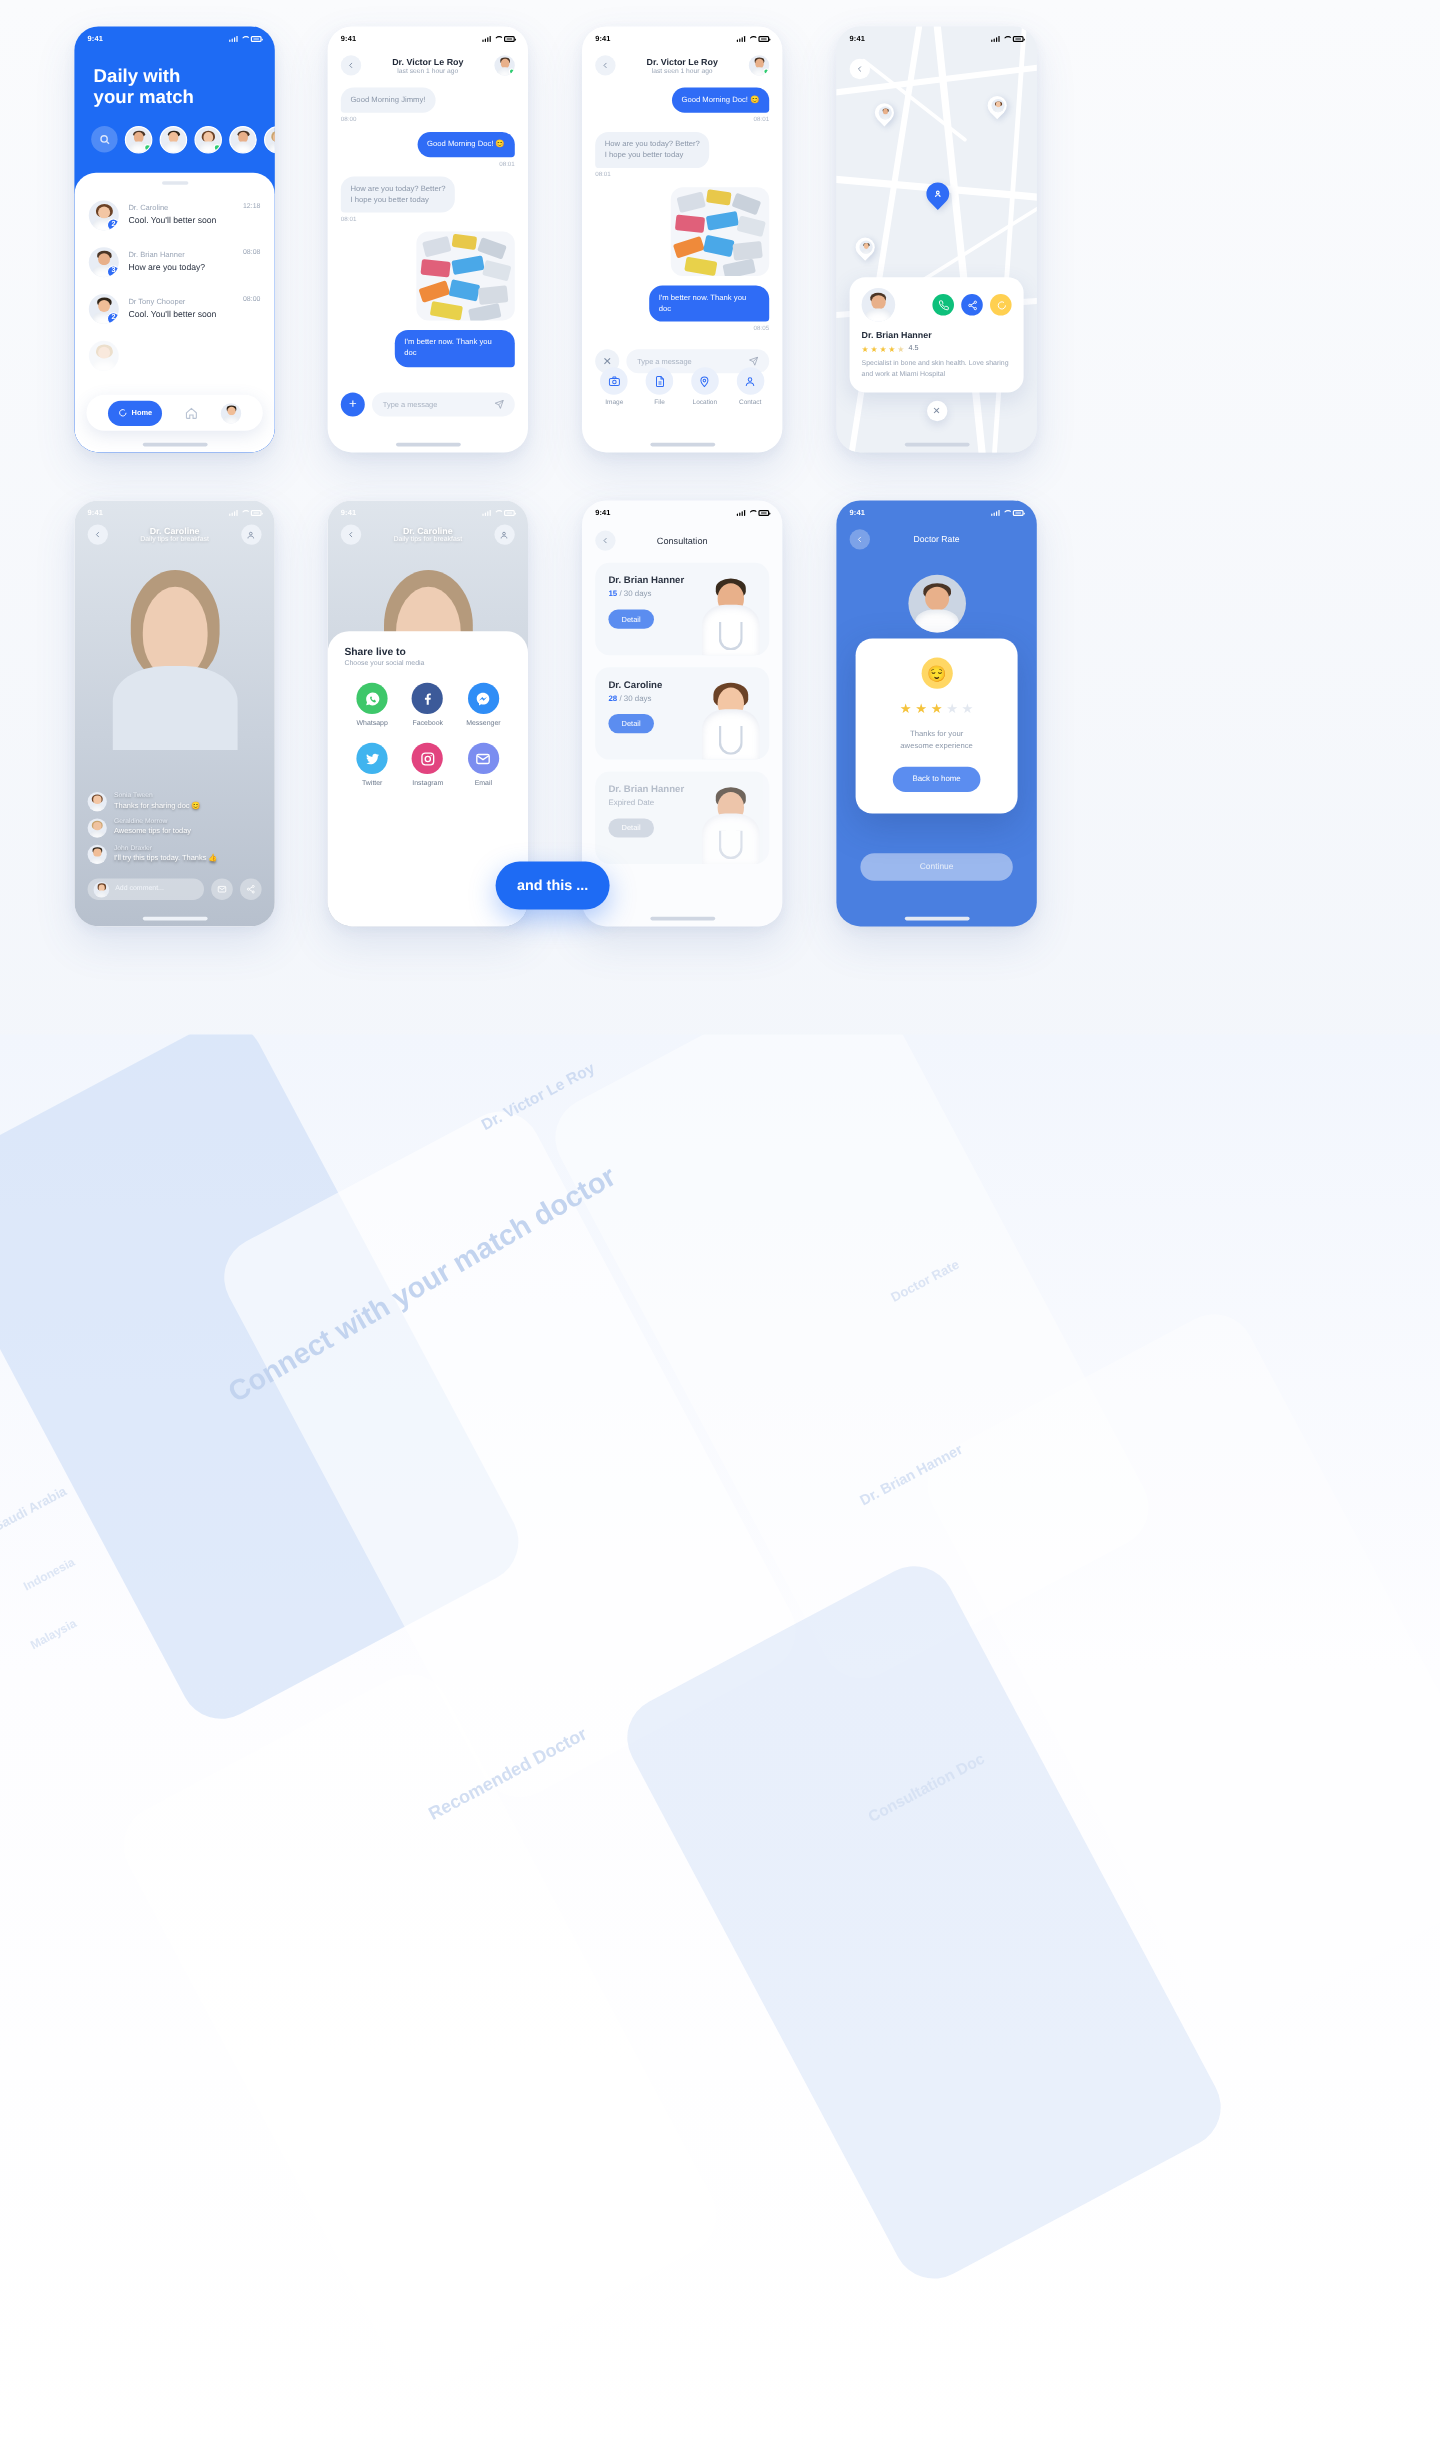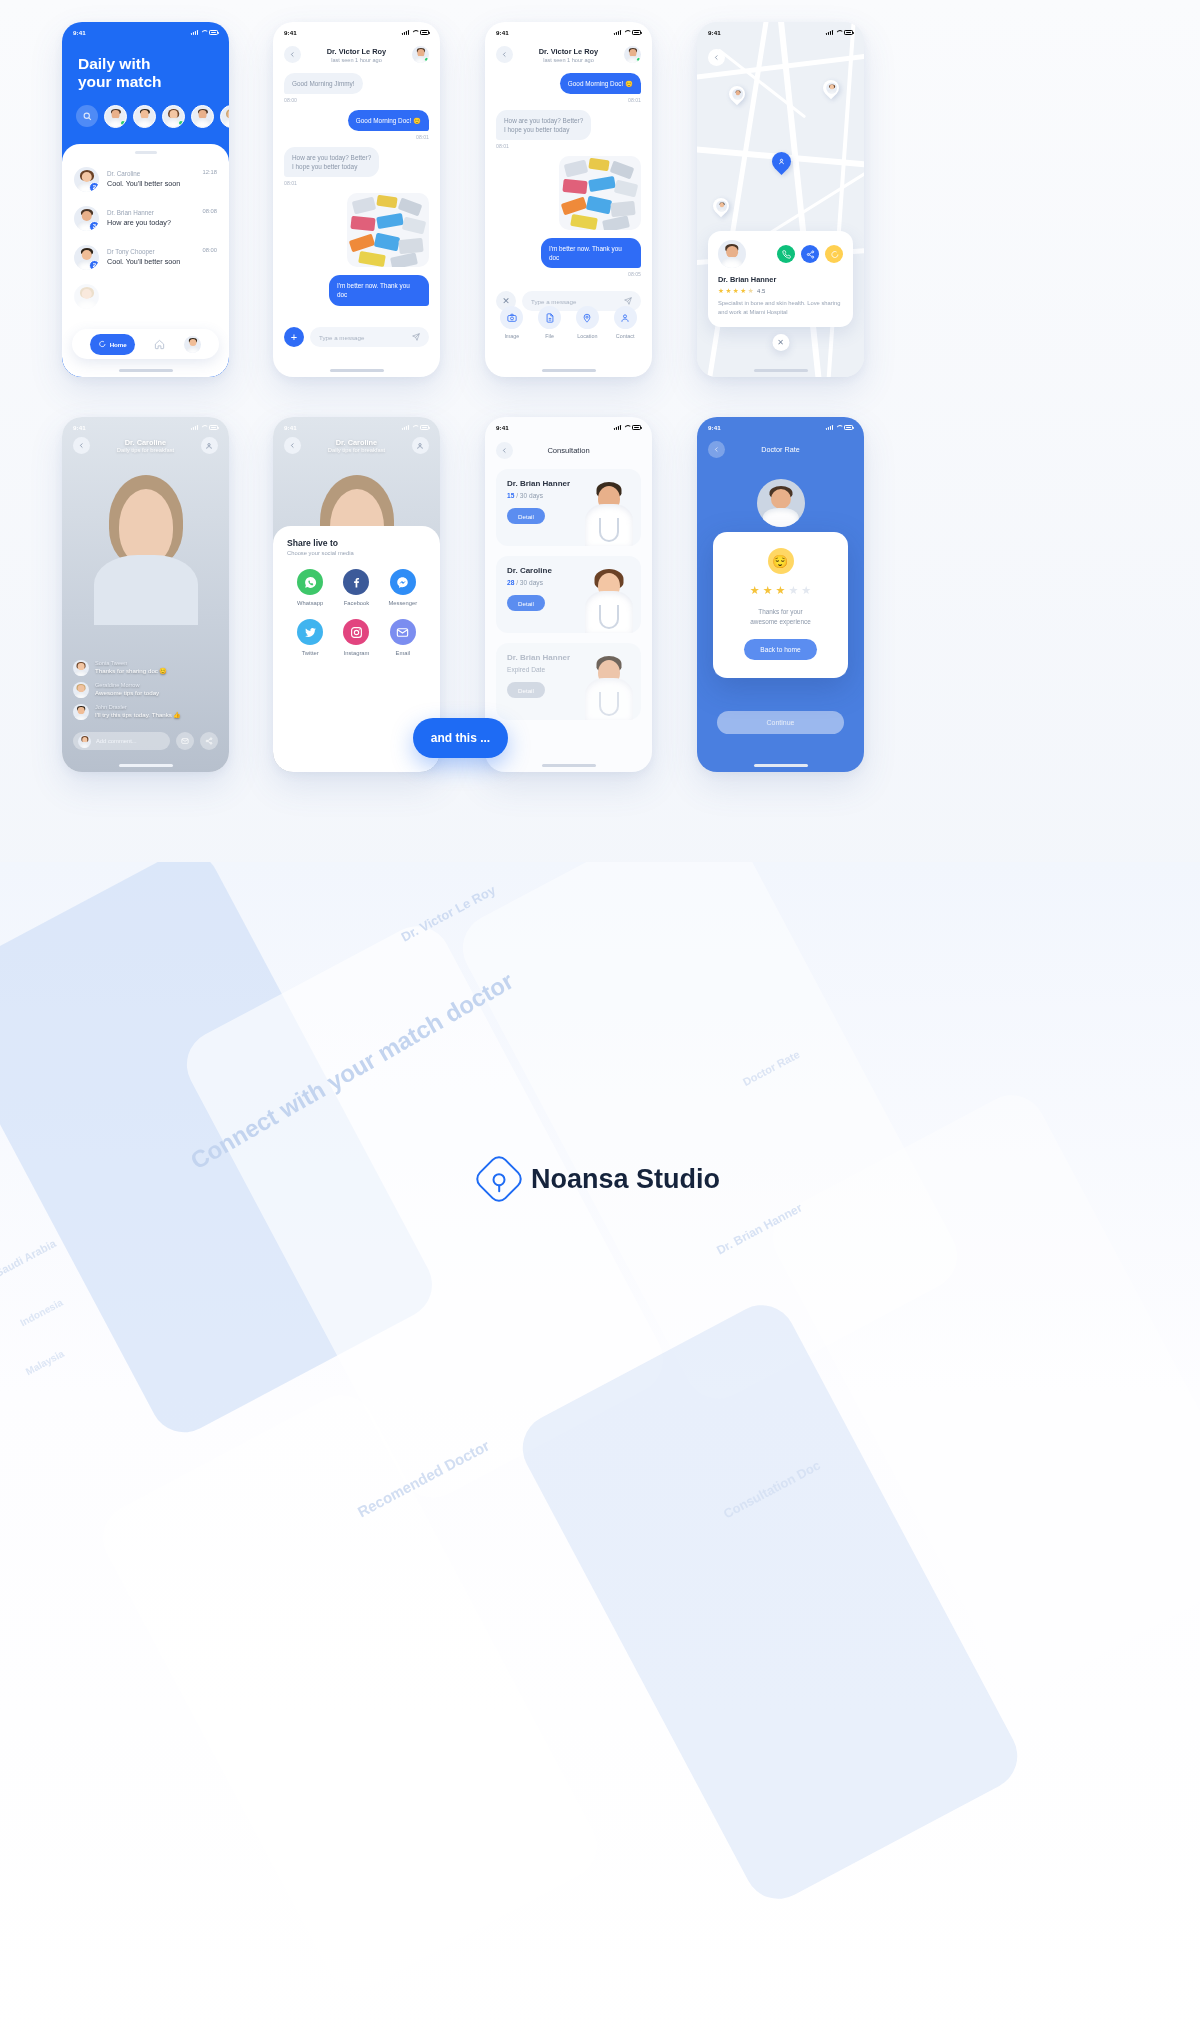--- a/index.html
+++ b/index.html
@@ -962,20 +962,14 @@
   <div class="fw-txt" style="left:350px;top:608px;font-size:15px;transform:rotate(-28deg);color:#d2def2">Recomended Doctor</div>
   <div class="fw-txt" style="left:718px;top:620px;font-size:13px;transform:rotate(-28deg);color:#d7e2f4">Consultation Doc</div>
   <div class="fw-txt" style="left:740px;top:200px;font-size:11px;transform:rotate(-28deg);color:#dbe4f4">Doctor Rate</div>
   <div class="fw-txt" style="left:-8px;top:390px;font-size:11px;transform:rotate(-28deg);color:#d9e3f3">Saudi Arabia</div>
   <div class="fw-txt" style="left:18px;top:445px;font-size:10px;transform:rotate(-28deg);color:#dde6f5">Indonesia</div>
   <div class="fw-txt" style="left:24px;top:495px;font-size:10px;transform:rotate(-28deg);color:#dde6f5">Malaysia</div>
 
   <div class="foot-center">
     <div class="thanks">
     </div>
-    <div class="studio">
-      <span class="logo-mark">
-          <span class="logo-inner"></span>
-        </span>
-      <span class="studio-name">Noansa Studio</span>
-    </div>
   </div>
 </div>
 
 </body></html>

